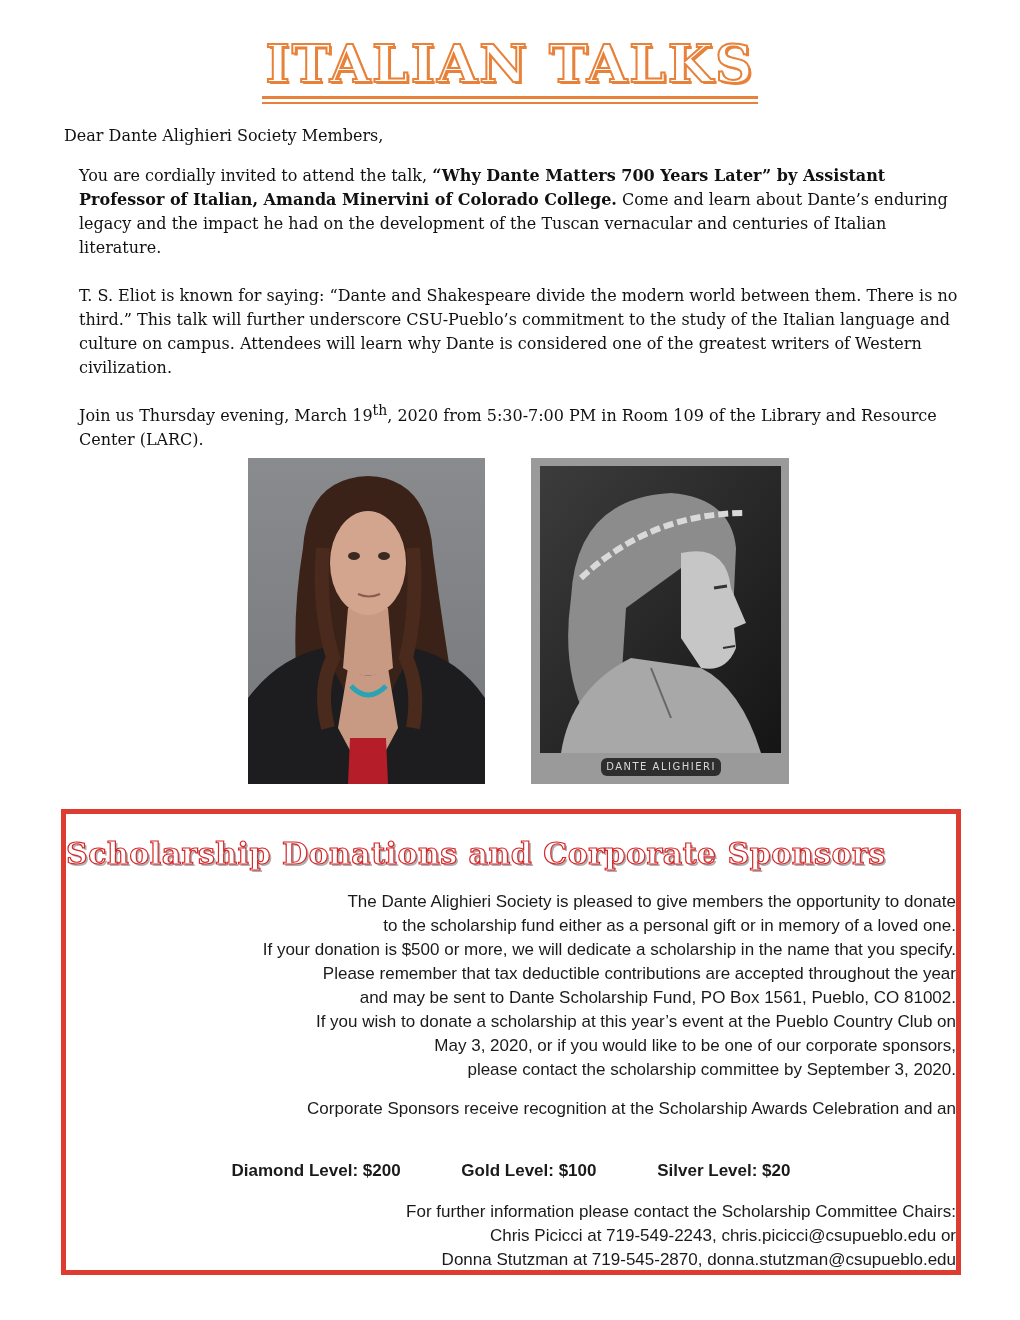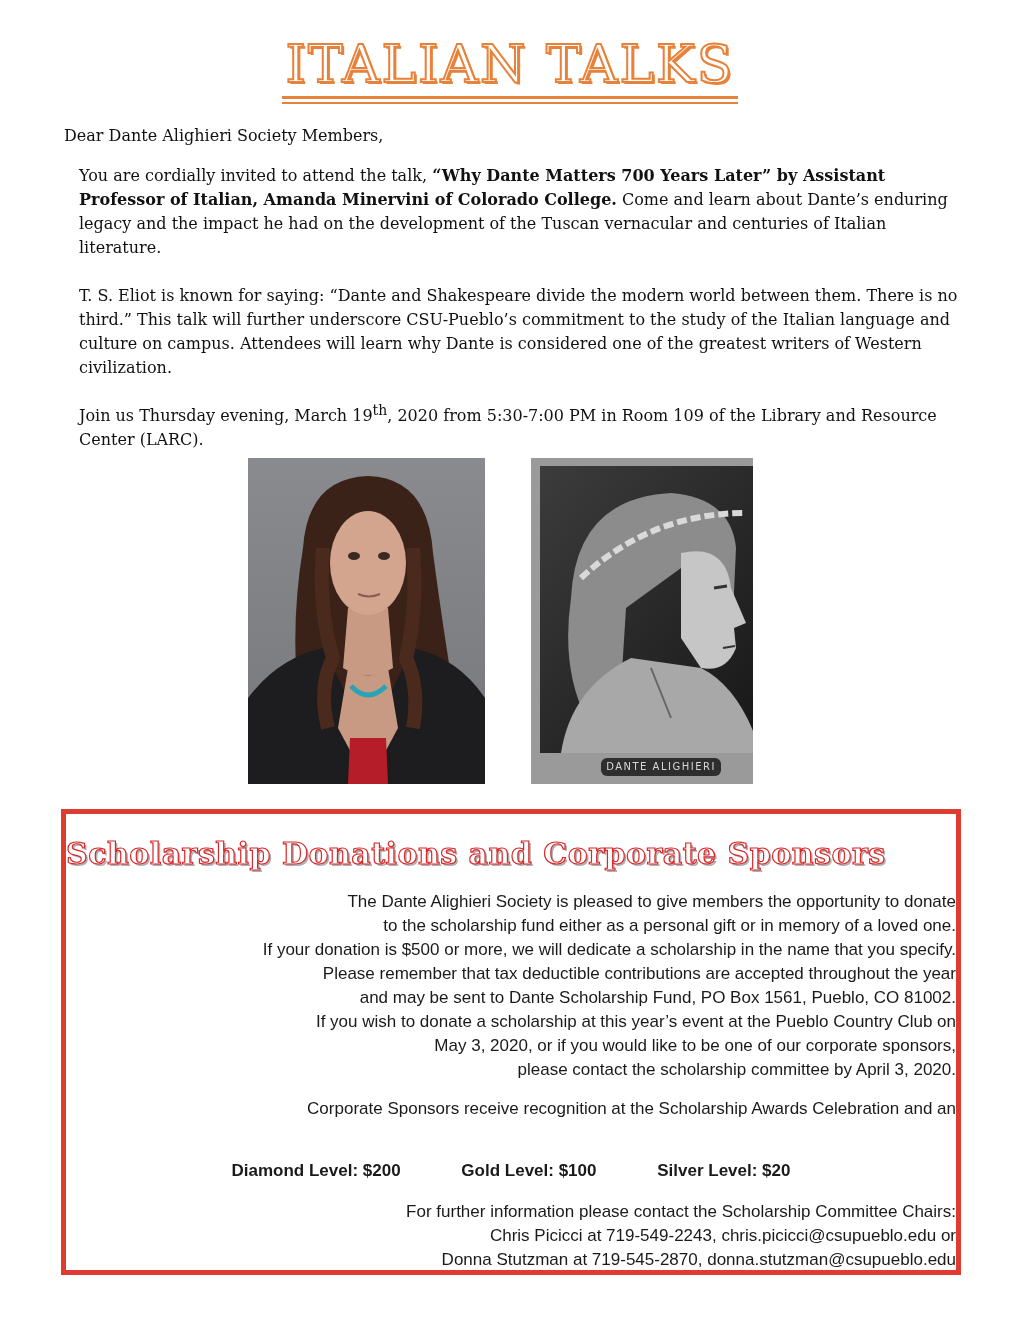--- a/index.html
+++ b/index.html
@@ -1,42 +1,42 @@
 <!DOCTYPE html>
 <html><head>
 <meta charset="utf-8">
 <style>
   html, body { margin: 0; padding: 0; background: #ffffff; }
   body { width: 1020px; height: 1320px; position: relative; overflow: hidden; color: #1a1a1a; }
   .title-wrap { position: absolute; left: 0; top: 36px; width: 1020px; text-align: center; }
   .title {
     display: inline-block;
     font-family: "DejaVu Serif", serif;
-    font-weight: normal;
+    font-weight: bold;
     font-size: 52px;
     letter-spacing: 2px;
     color: #ffffff;
     -webkit-text-stroke: 2px #e8823a;
     text-shadow: 2px 2px 0 #e8823a;
     line-height: 56px;
     padding: 0 4px 4px 4px;
     border-bottom: 3px solid #e8823a;
     box-shadow: 0 3px 0 0 #fff, 0 5px 0 0 #e8823a;
   }
   .serif { font-family: "DejaVu Serif", serif; font-size: 16px; line-height: 24px; color: #111; }
   .salutation { position: absolute; left: 64px; top: 124px; }
   .para { position: absolute; left: 79px; width: 890px; }
   .p1 { top: 164px; }
   .p2 { top: 284px; }
   .p3 { top: 404px; }
   b { font-weight: bold; }
   sup { font-size: 14px; line-height: 0; }
   .photo { position: absolute; top: 458px; height: 326px; overflow: hidden; }
   .photo-minervini { left: 248px; width: 237px; background: #7e7f83; }
-  .photo-dante { left: 531px; width: 222px; background: #a21caf; }
+  .photo-dante { left: 531px; width: 258px; background: #a21caf; }
   .photo svg { display: block; }
   .plaque {
     position: absolute; left: 70px; bottom: 8px; width: 120px; height: 18px;
     background: #2e2e2e; border-radius: 6px;
     color: #d8d8d8; font-family: "DejaVu Sans", sans-serif; font-size: 10px;
     letter-spacing: 1.5px; text-align: center; line-height: 18px;
   }
   .box {
     position: absolute; left: 61px; top: 809px; width: 890px; height: 456px;
     border: 5px solid #de3b31;
@@ -136,21 +136,21 @@
   <div class="box-title">Scholarship Donations and Corporate Sponsors</div>
 
   <div class="sans box-body bb1">
     <span class="line">The Dante Alighieri Society is pleased to give members the opportunity to donate</span>
     <span class="line">to the scholarship fund either as a personal gift or in memory of a loved one.</span>
     <span class="line">If your donation is $500 or more, we will dedicate a scholarship in the name that you specify.</span>
     <span class="line">Please remember that tax deductible contributions are accepted throughout the year</span>
     <span class="line">and may be sent to Dante Scholarship Fund, PO Box 1561, Pueblo, CO 81002.</span>
     <span class="line">If you wish to donate a scholarship at this year’s event at the Pueblo Country Club on</span>
     <span class="line">May 3, 2020, or if you would like to be one of our corporate sponsors,</span>
-    <span class="line">please contact the scholarship committee by April 3, 2020.</span>
+    <span class="line">please contact the scholarship committee by September 3, 2020.</span>
   </div>
 
   <div class="sans box-body bb2">
     <span class="line">Corporate Sponsors receive recognition at the Scholarship Awards Celebration and an</span>
   </div>
 
   <div class="sans levels">
     <span>Diamond Level: $200</span>
     <span>Gold Level: $100</span>
     <span>Silver Level: $20</span>

